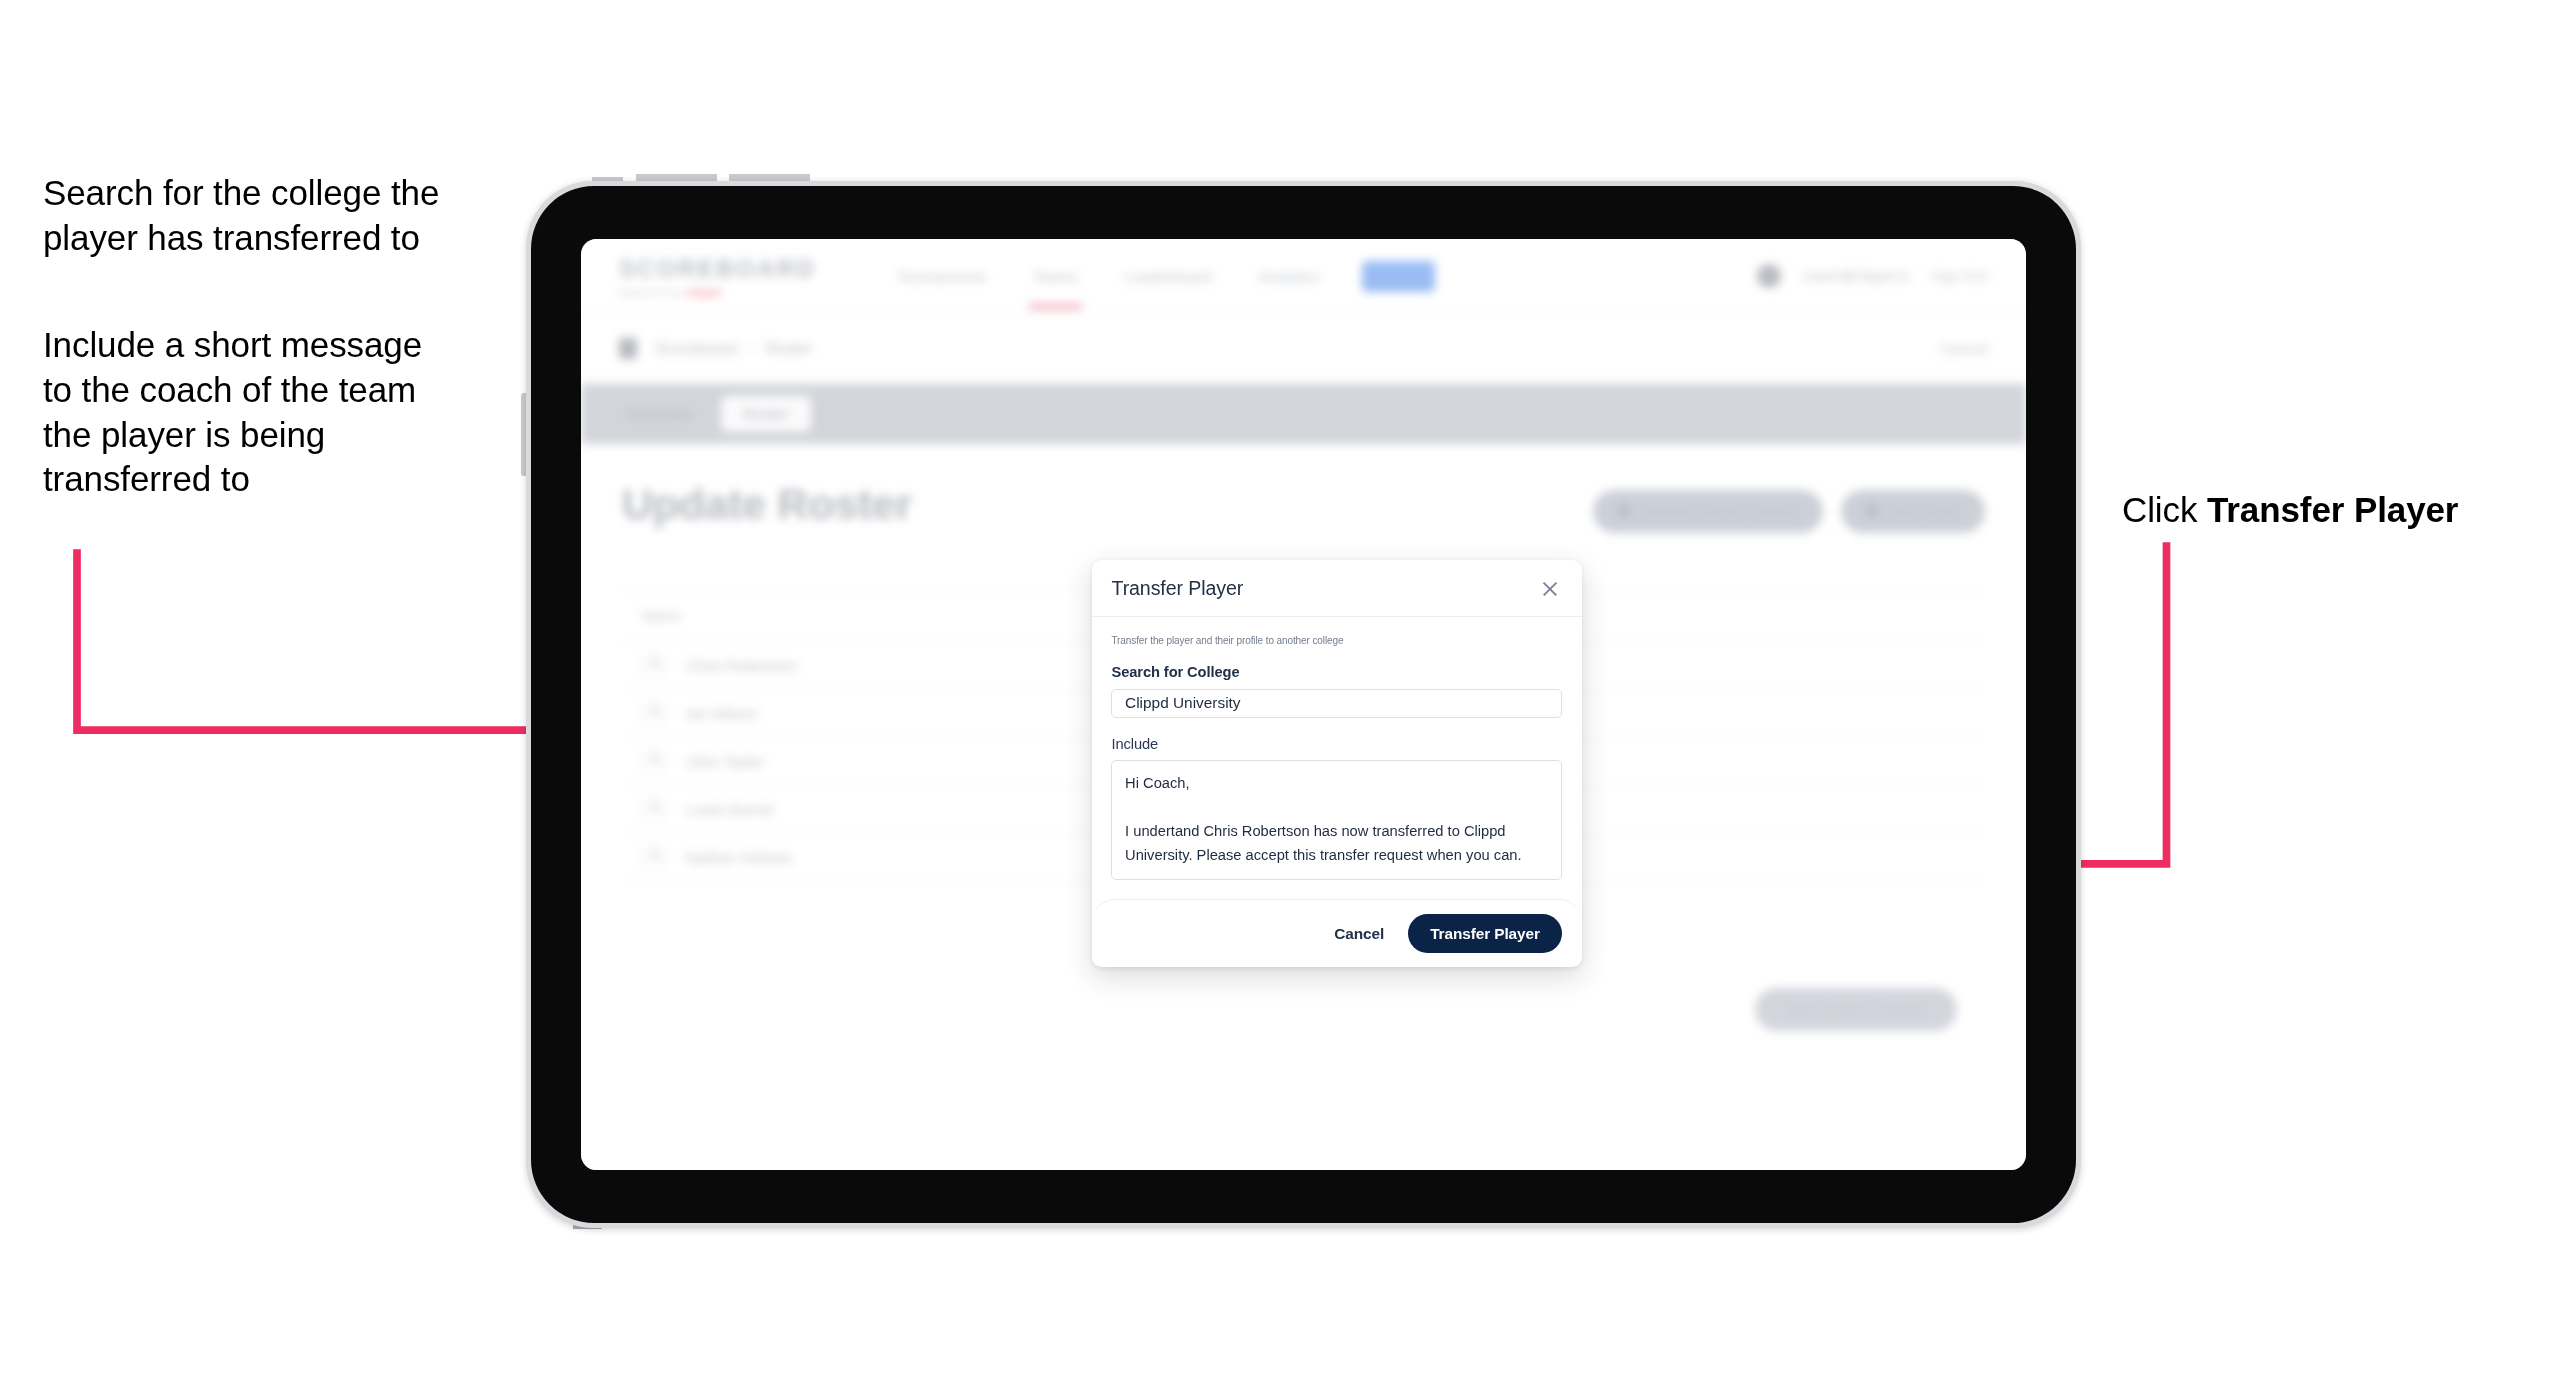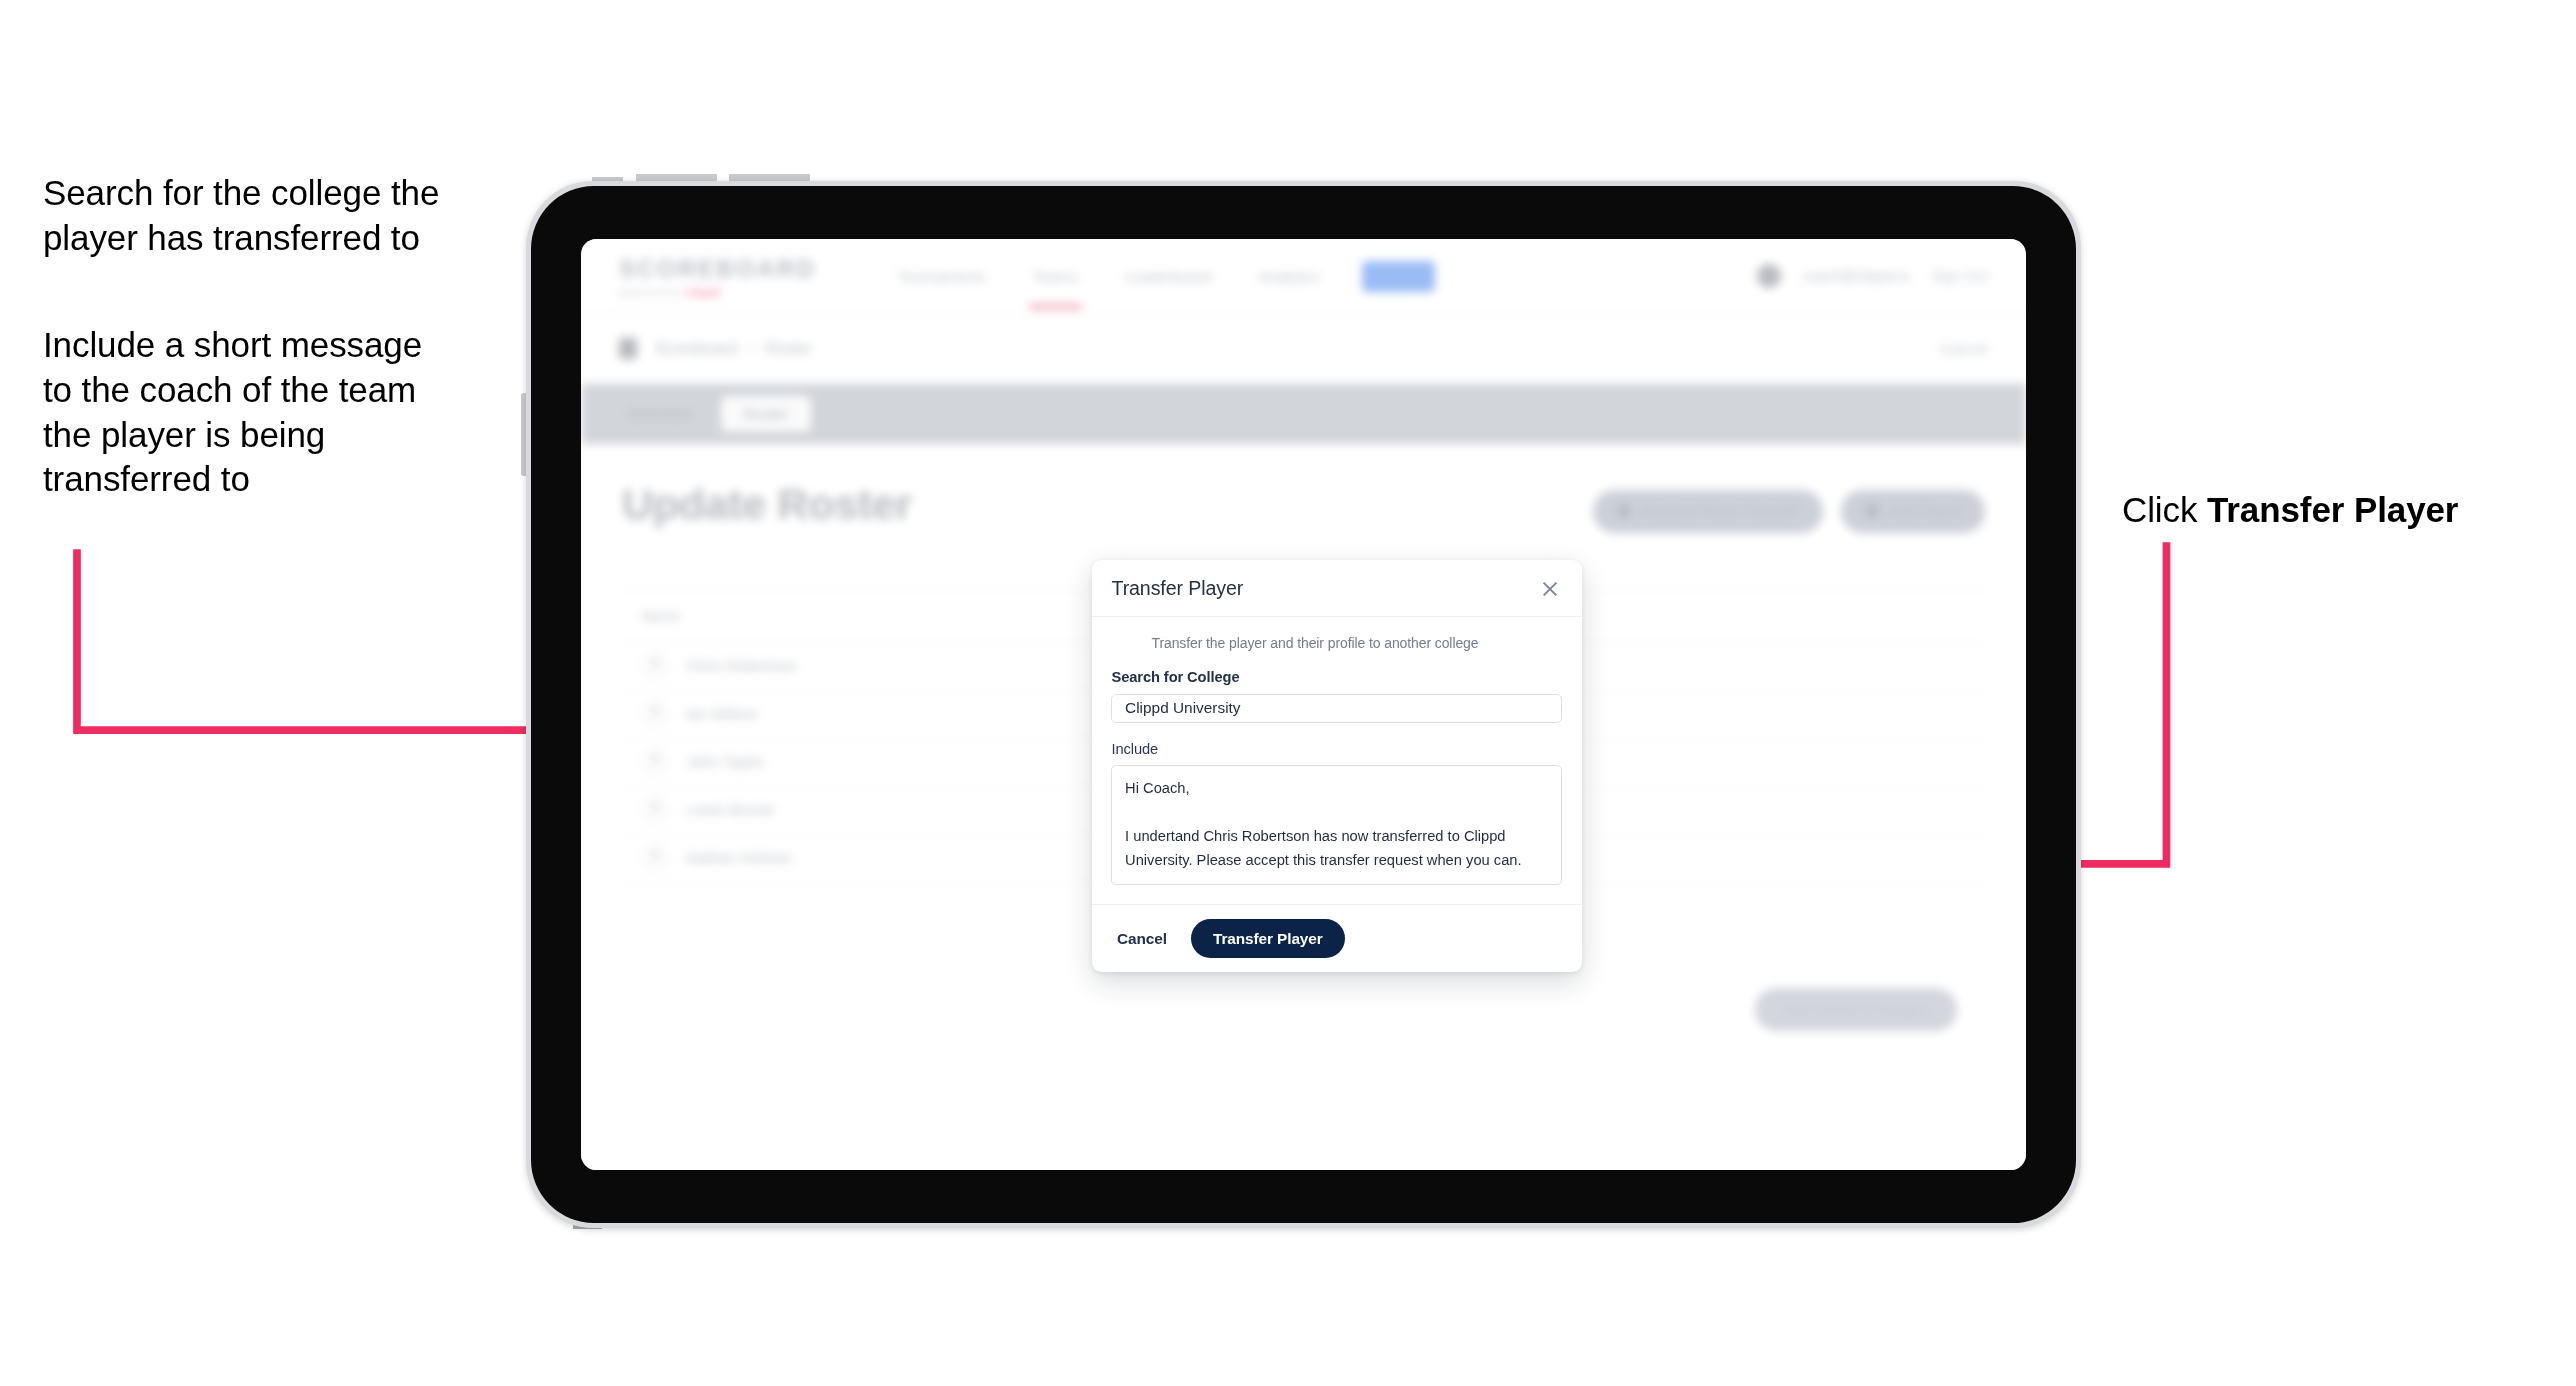--- a/index.html
+++ b/index.html
@@ -300,25 +300,24 @@
     position: absolute;
     left: 2.8px; top: 11.2px;
     width: 18px; height: 1.8px;
     background: #7c8596;
   }
   .modal-close::before { transform: rotate(45deg); }
   .modal-close::after  { transform: rotate(-45deg); }
 
   .modal-body { padding: 18px 19.6px 17px 19.6px; }
   .modal-sub {
-    font-size: 14px;
+    font-size: 10px;
     color: #737d8e;
     margin-bottom: 18px;
     letter-spacing: -0.1px;
-    margin-left: 40px;
   }
   .field-label {
     font-size: 14.7px;
     color: #22304a;
     font-weight: bold;
     margin-bottom: 8.4px;
     letter-spacing: -0.1px;
   }
   .field-label.plain { font-weight: normal; color:#2a3854; }
   .text-input {
@@ -346,22 +345,23 @@
     font-family: "Liberation Sans", sans-serif;
     resize: none;
     outline: none;
     background: #fff;
   }
   .modal-foot {
     border-top: 0.7px solid #eceef1;
     padding: 14px 19.6px;
     display: flex;
     align-items: center;
-    justify-content: flex-start;
+    justify-content: flex-end;
     gap: 18px;
+    border-radius: 23px;
   }
   .btn-cancel {
     background: none;
     border: none;
     font-size: 15.4px;
     font-weight: bold;
     color: #22304a;
     font-family: "Liberation Sans", sans-serif;
     cursor: pointer;
     padding: 7px 5.6px;

